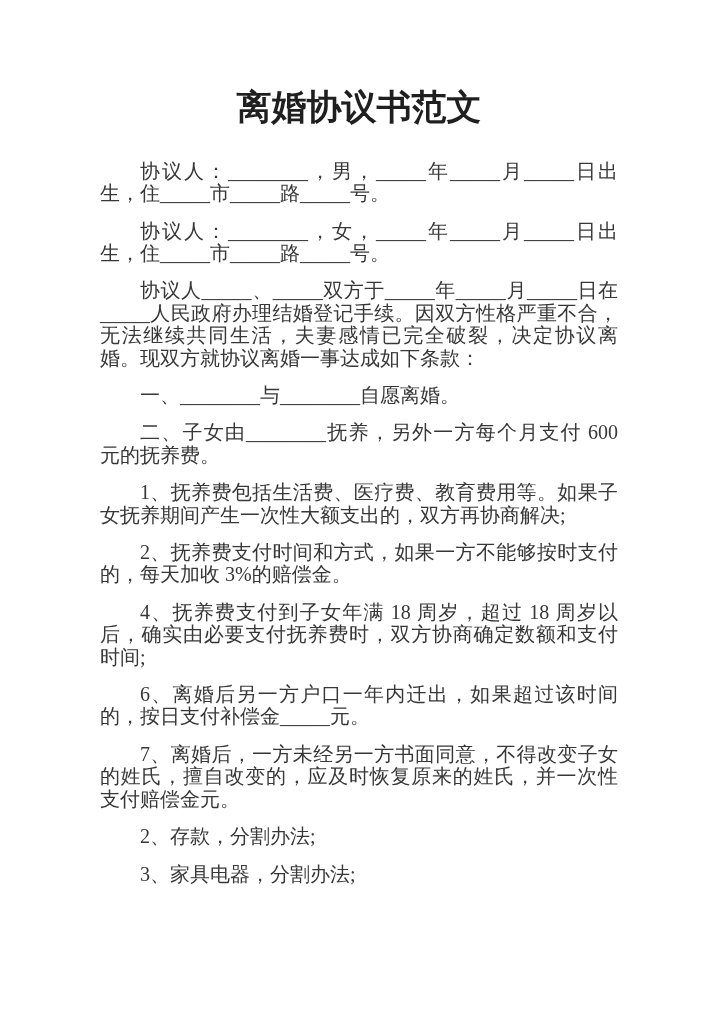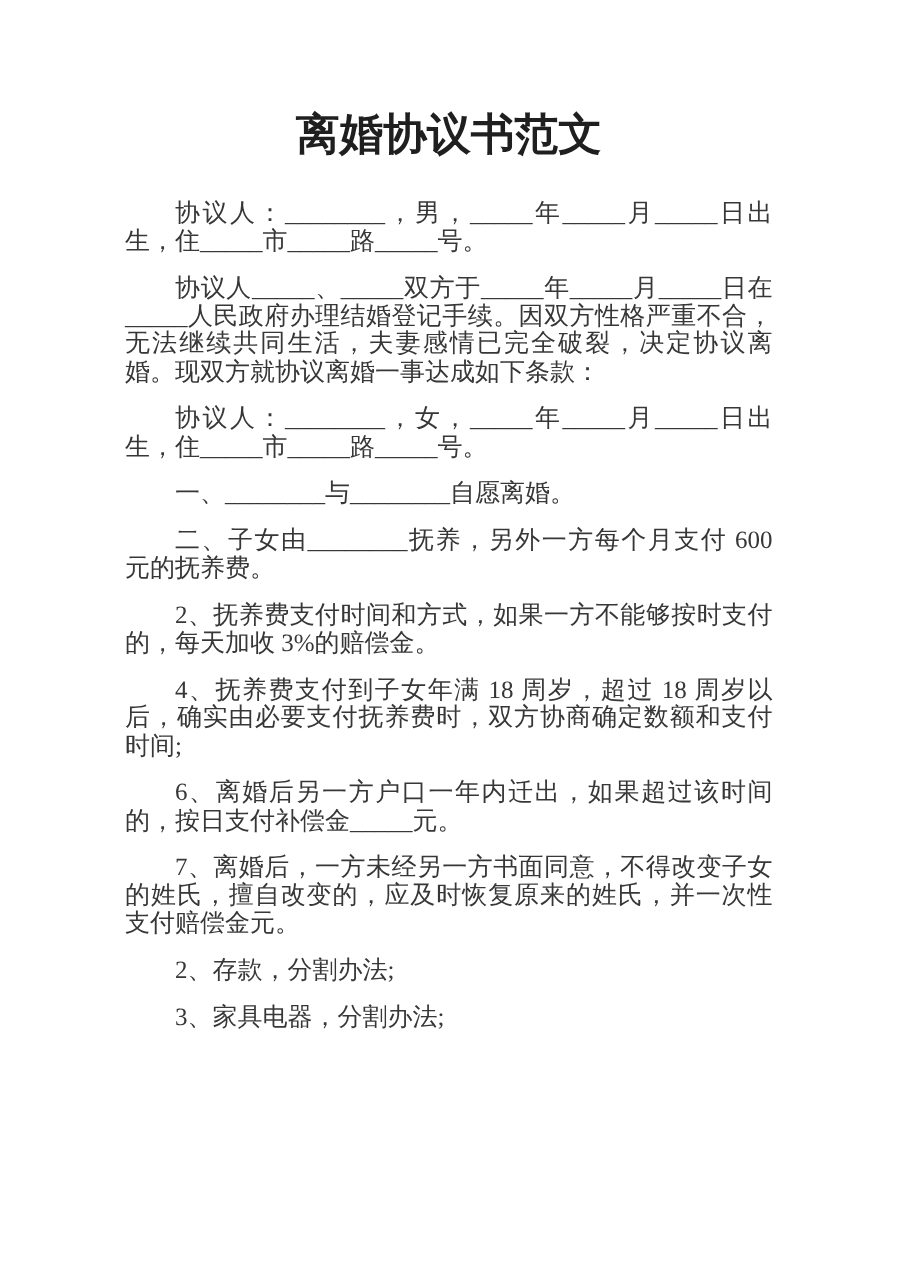--- a/index.html
+++ b/index.html
@@ -35,23 +35,24 @@
     word-break: break-word;
   }
 </style>
 </head>
 <body>
 
 <div class="page">
   <h1 class="doc-title">离婚协议书范文</h1>
 
   <p class="doc-p">协议人：________，男，_____年_____月_____日出生，住_____市_____路_____号。</p>
+  <p class="doc-p">协议人：________，女，_____年_____月_____日出生，住_____市_____路_____号。</p>
   <p class="doc-p">协议人_____、_____双方于_____年_____月_____日在_____人民政府办理结婚登记手续。因双方性格严重不合，无法继续共同生活，夫妻感情已完全破裂，决定协议离婚。现双方就协议离婚一事达成如下条款：</p>
-  <p class="doc-p">协议人：________，女，_____年_____月_____日出生，住_____市_____路_____号。</p>
   <p class="doc-p">一、________与________自愿离婚。</p>
   <p class="doc-p">二、子女由________抚养，另外一方每个月支付 600 元的抚养费。</p>
+  <p class="doc-p">1、抚养费包括生活费、医疗费、教育费用等。如果子女抚养期间产生一次性大额支出的，双方再协商解决;</p>
   <p class="doc-p">2、抚养费支付时间和方式，如果一方不能够按时支付的，每天加收 3%的赔偿金。</p>
   <p class="doc-p">4、抚养费支付到子女年满 18 周岁，超过 18 周岁以后，确实由必要支付抚养费时，双方协商确定数额和支付时间;</p>
   <p class="doc-p">6、离婚后另一方户口一年内迁出，如果超过该时间的，按日支付补偿金_____元。</p>
   <p class="doc-p">7、离婚后，一方未经另一方书面同意，不得改变子女的姓氏，擅自改变的，应及时恢复原来的姓氏，并一次性支付赔偿金元。</p>
   <p class="doc-p">2、存款，分割办法;</p>
   <p class="doc-p">3、家具电器，分割办法;</p>
 </div>
 
 </body></html>

